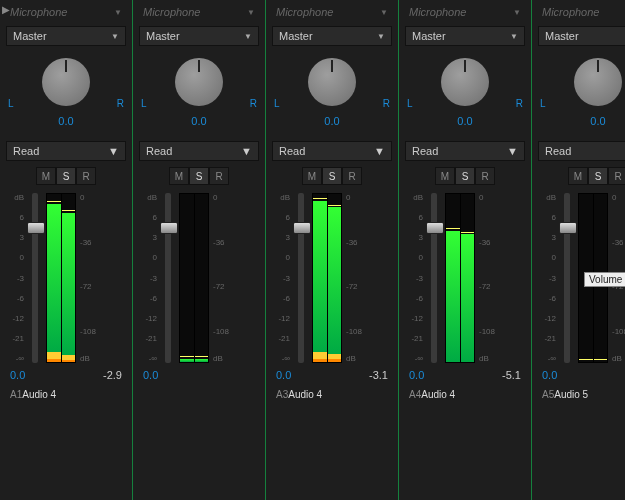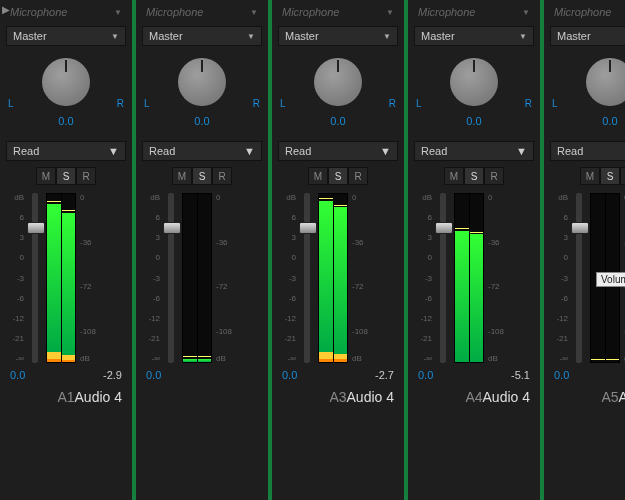--- a/index.html
+++ b/index.html
@@ -1,18 +1,18 @@
 <!DOCTYPE html>
 <html><head>
 <meta charset="utf-8">
 <style>
 html,body{margin:0;padding:0;background:#1a1a1a;font-family:Arial,sans-serif;font-size:11px;color:#ccc;overflow:hidden}
 .mixer{display:flex;height:500px;width:625px;background:#1e1e1e;position:relative}
 .expand-arrow{position:absolute;left:2px;top:4px;color:#888;font-size:10px;cursor:pointer}
-.strip{flex:1;min-width:120px;border-right:4px solid #15803d;padding:4px 6px;display:flex;flex-direction:column;position:relative}
+.strip{flex:1;min-width:120px;border-right:1px solid #15803d;padding:4px 6px;display:flex;flex-direction:column;position:relative}
 .dropdown{display:flex;align-items:center;justify-content:space-between;color:#666;padding:2px 4px;cursor:pointer;font-style:italic;font-size:11px}
 .dropdown .arrow{font-size:8px;color:#666}
 .master-row{display:flex;align-items:center;justify-content:space-between;background:#2a2a2a;border:1px solid #111;padding:3px 6px;margin-top:6px;cursor:pointer}
 .master-row .arrow{font-size:8px;color:#aaa}
 .pan-area{margin-top:8px;text-align:center}
 .knob-wrap{position:relative;width:56px;height:56px;margin:0 auto}
 .knob{width:48px;height:48px;border-radius:50%;background:radial-gradient(circle at 40% 35%,#9e9e9e,#6e6e6e);position:relative;margin:4px auto}
 .knob::after{content:"";position:absolute;left:50%;top:2px;width:2px;height:12px;background:#222;transform:translateX(-50%)}
 .lr{display:flex;justify-content:space-between;font-size:10px;color:#1a8bd8;margin-top:-16px;padding:0 2px}
 .pan-val{color:#1a8bd8;font-size:11px;margin-top:6px}
@@ -29,21 +29,21 @@
 .meter-col{width:28px;background:#000;position:relative;margin:0 2px;display:flex;gap:1px;padding:1px}
 .meter-bar{flex:1;position:relative;background:#0a0a0a;display:flex;flex-direction:column-reverse}
 .lev{width:100%}
 .lev.green{background:linear-gradient(to top,#0a4,#3f3)}
 .lev.yellow{background:#fc3}
 .lev.orange{background:#f80}
 .peak-line{position:absolute;width:100%;height:1px;background:#ff6}
 .bottom-vals{display:flex;justify-content:space-between;margin-top:6px;font-size:11px;padding:0 4px}
 .bottom-vals .fval{color:#1a8bd8}
 .bottom-vals .dbval{color:#ccc}
-.name-row{display:flex;justify-content:flex-end;align-items:center;margin-top:8px;padding:0 4px;font-size:14px}
+.name-row{display:flex;justify-content:flex-start;align-items:center;margin-top:8px;padding:0 4px;font-size:10px}
 .name-row .id{color:#888}
 .name-row .nm{color:#ddd}
 .tooltip{position:absolute;background:#eee;color:#222;font-size:10px;padding:1px 4px;border:1px solid #888;z-index:10}
 </style>
 </head>
 <body>
 
 <div class="mixer">
 <span class="expand-arrow">▶</span>
 
@@ -262,21 +262,21 @@
           <div>-36</div>
           <div></div>
           <div>-72</div>
           <div></div>
           <div>-108</div>
           <div>dB</div>
         </div>
       </div>
       <div class="bottom-vals">
         <span class="fval">0.0</span>
-        <span class="dbval">-2.7</span>
+        <span class="dbval">-3.1</span>
       </div>
       <div class="name-row">
         <span class="id">A3</span>
         <span class="nm">Audio 4</span>
       </div>
     </div>
     <div class="strip">
       <div class="dropdown">
         <span>Microphone</span>
         <span class="arrow">▼</span>

